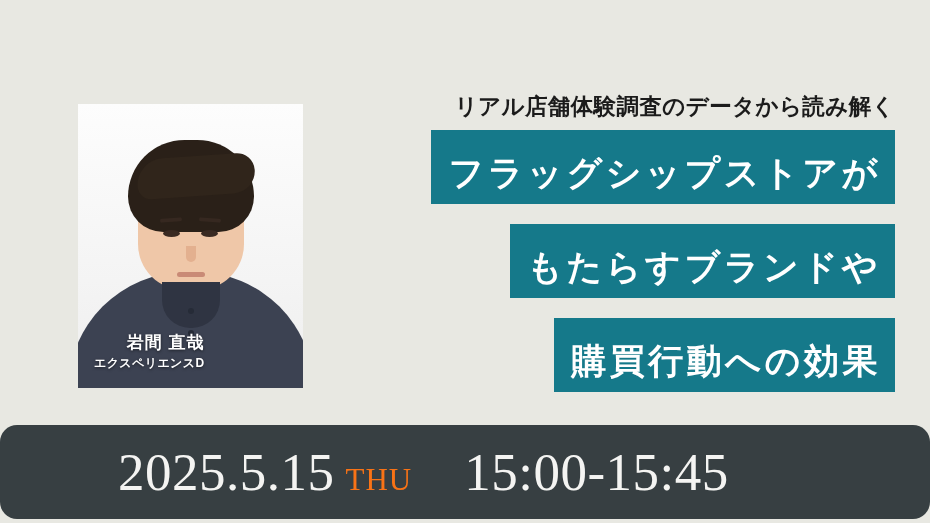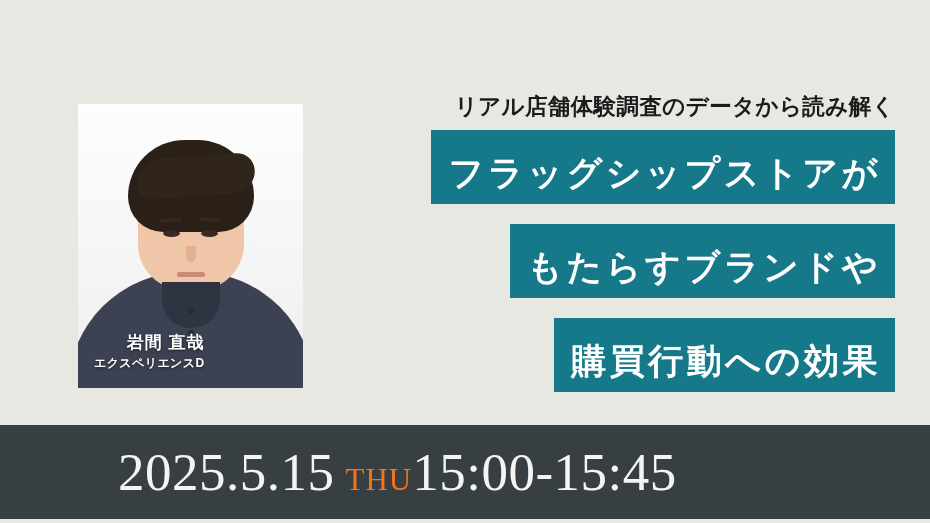--- a/index.html
+++ b/index.html
@@ -283,20 +283,21 @@
   
   .footer {
     position: absolute;
     left: 0;
     top: 425px;
     width: 930px;
     height: 94px;
     background: #373f42;
     display: flex;
     align-items: center;
+    border-radius: 17px;
   }
   .footer-inner {
     display: flex;
     align-items: baseline;
     margin-left: 118px;
   }
   .date-main {
     font-family: "Liberation Serif", "DejaVu Serif", serif;
     font-size: 53px;
     font-weight: 400;
@@ -315,20 +316,21 @@
     margin-left: 11px;
     white-space: nowrap;
   }
   .time-main {
     font-family: "Liberation Serif", "DejaVu Serif", serif;
     font-size: 53px;
     font-weight: 400;
     color: #f4f4f2;
     letter-spacing: 0.5px;
     line-height: 1;
+    margin-left: 52px;
     white-space: nowrap;
   }
 </style>
 </head>
 <body>
 
 <div class="banner">
 
 
   <div class="main">

